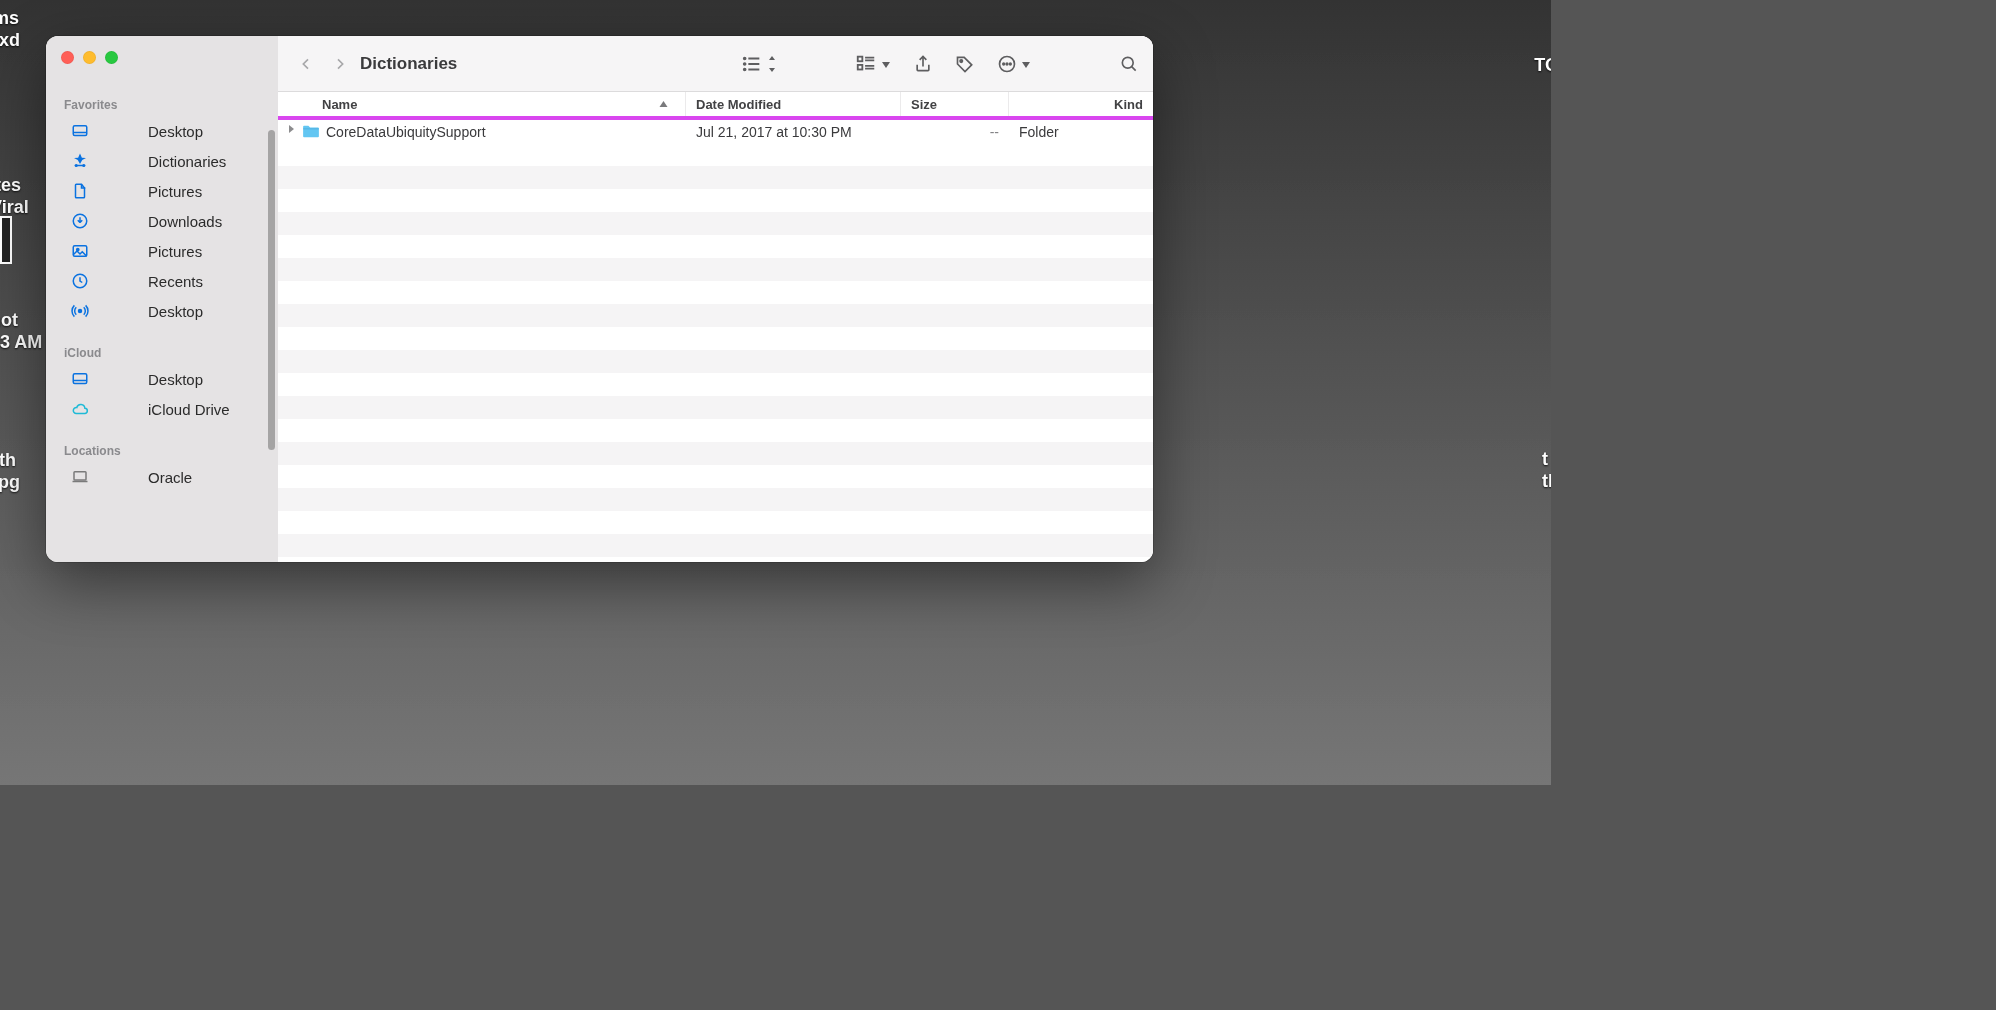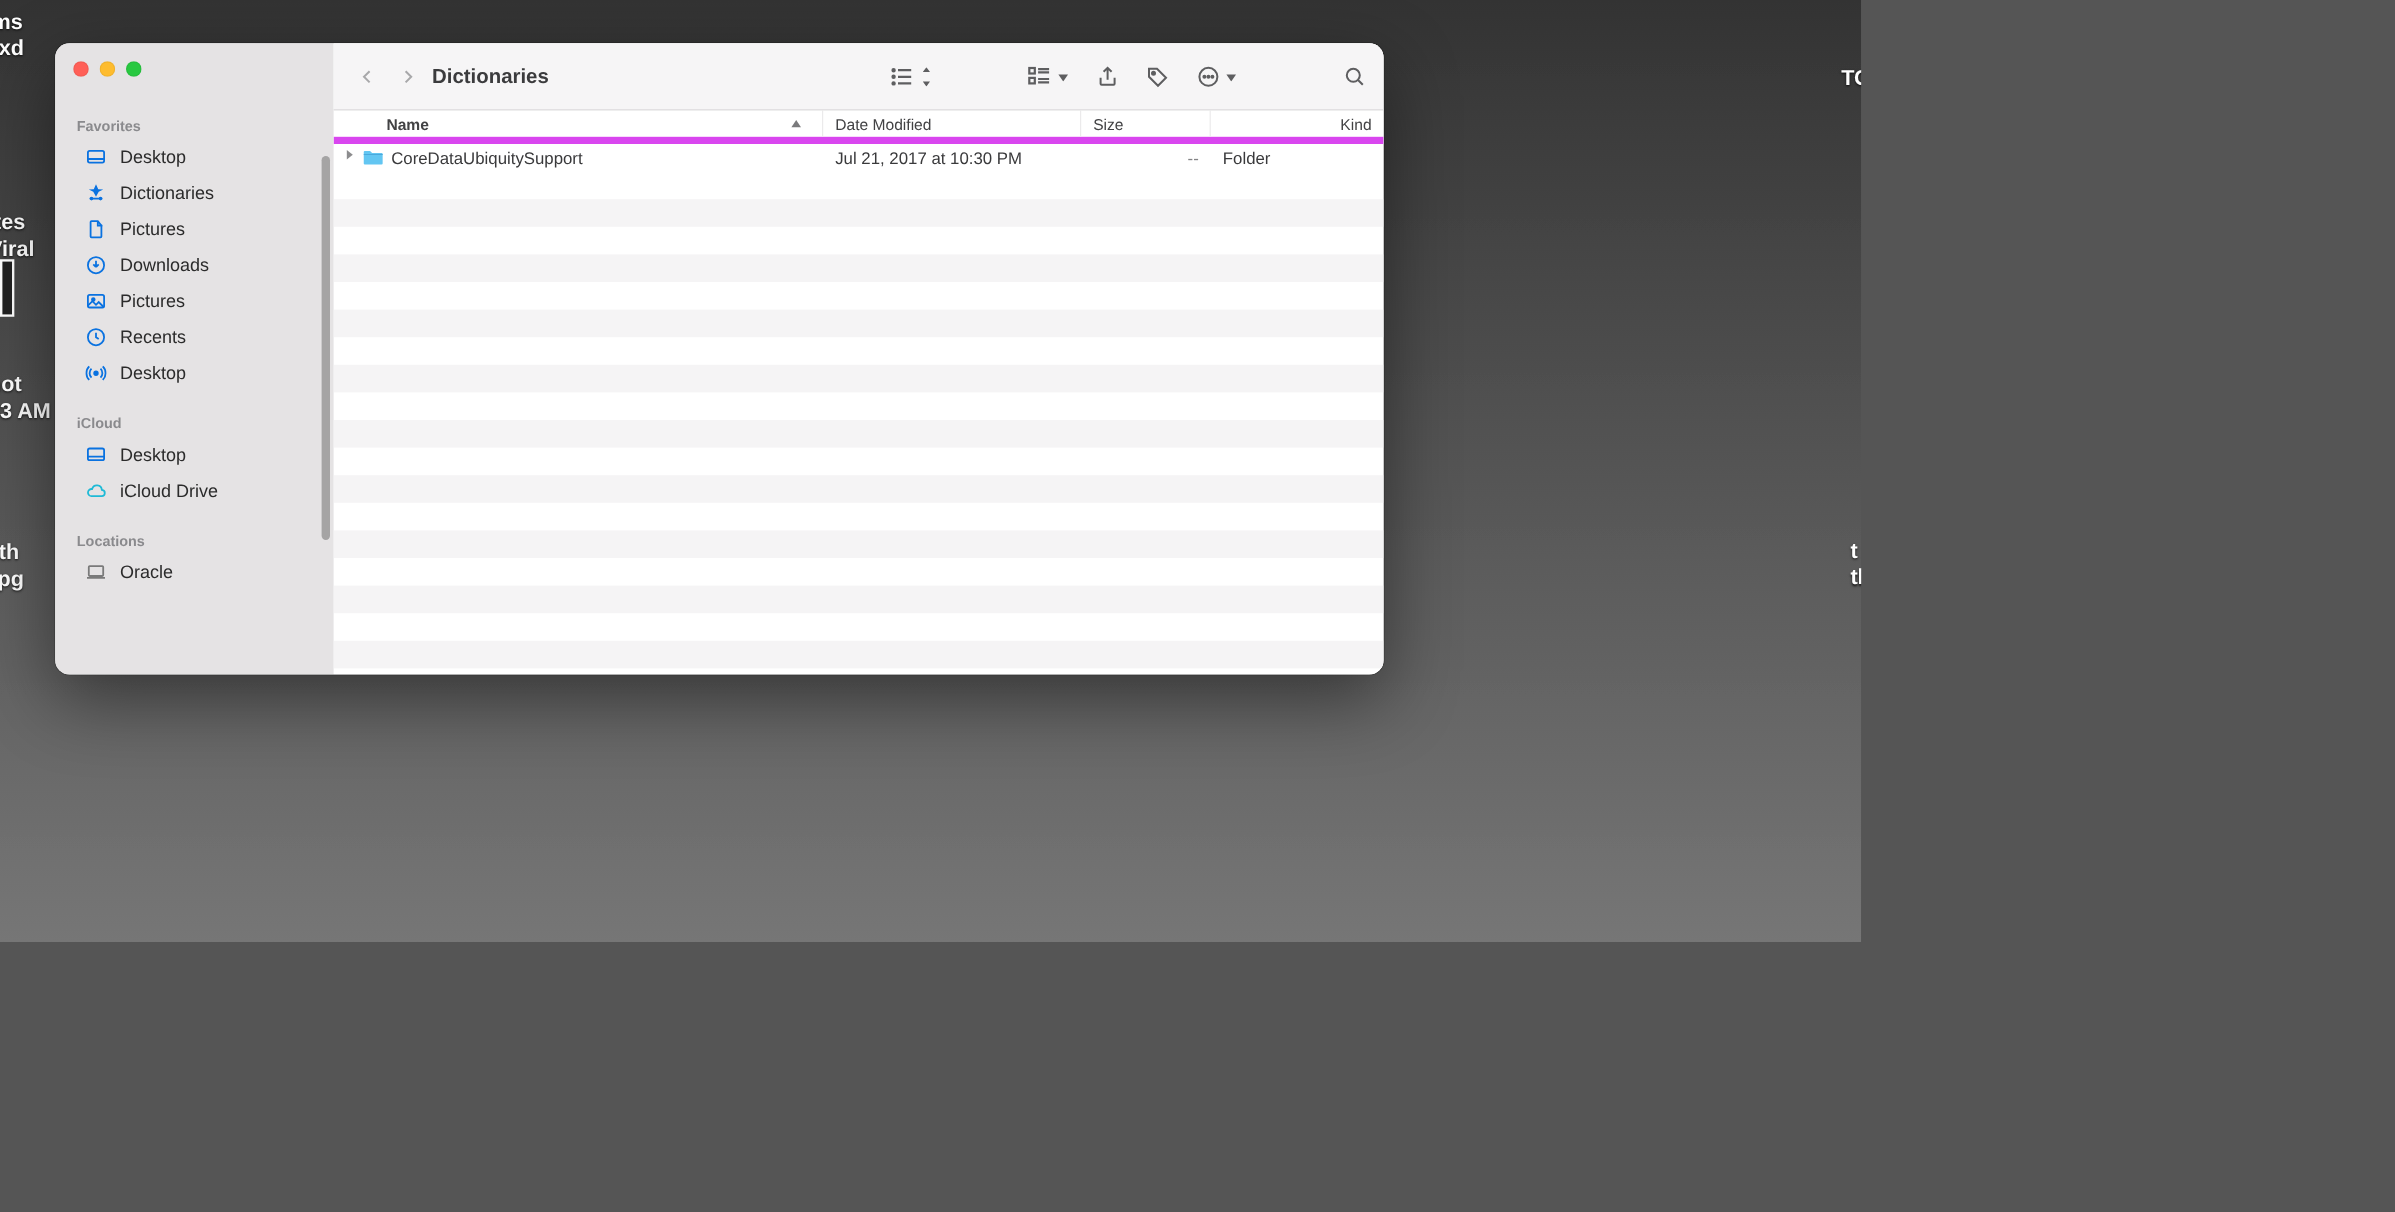--- a/index.html
+++ b/index.html
@@ -37,40 +37,40 @@
 .traffic{display:flex;gap:9px;padding:15px 0 0 15px;height:56px;align-items:flex-start;}
 .dot{width:13px;height:13px;border-radius:50%;}
 .dot.red{background:#ff5f57;border:1px solid rgba(0,0,0,.05);}
 .dot.yellow{background:#febc2e;border:1px solid rgba(0,0,0,.05);}
 .dot.green{background:#28c840;border:1px solid rgba(0,0,0,.05);}
 .section-label{font-size:12px;font-weight:600;color:#8a8a8d;padding:6px 0 4px 18px;}
 .side-items{display:flex;flex-direction:column;}
 .side-item{display:flex;align-items:center;gap:10px;padding:5px 0 5px 18px;font-size:15px;color:#333;cursor:default;border-radius:6px;margin:0 6px;}
 .side-icon{width:20px;height:20px;display:flex;align-items:center;justify-content:center;color:#0a72e0;}
 .side-icon.gray{color:#7a7a7a;}
-.side-label{color:#2b2b2b;}
+.side-label{color:#2b2b2b;margin-left:48px;}
 .spacer{height:14px;}
 .sidebar-scroll{position:absolute;right:3px;top:94px;width:7px;height:320px;background:rgba(0,0,0,.28);border-radius:4px;}
 
 .main{flex:1;display:flex;flex-direction:column;background:#fff;}
 .toolbar{
   height:56px;flex:none;background:#f6f5f6;border-bottom:1px solid #dcdbdc;
   display:flex;align-items:center;padding:0 14px;gap:6px;position:relative;
 }
 .nav-btn{width:28px;height:28px;display:flex;align-items:center;justify-content:center;color:#a8a8aa;border-radius:6px;}
 .title{font-size:17px;font-weight:600;color:#3b3b3d;}
 .tool-spacer{flex:1;}
 .tool-group{display:flex;align-items:center;gap:22px;color:#5e5e60;}
 .tool-btn{display:flex;align-items:center;gap:4px;color:#5e5e60;}
 .tool-btn svg{display:block;}
 .header-row{
-  height:28px;flex:none;background:#fff;border-bottom:6px solid #d946ef;
+  height:28px;flex:none;background:#fff;border-bottom:4px solid #d946ef;
   display:flex;align-items:center;font-size:13px;color:#424244;
 }
-.col{padding:0 10px;display:flex;align-items:center;height:100%;border-right:1px solid #ebeaeb;}
+.col{padding:0 10px;display:flex;align-items:center;height:100%;border-right:1px solid #ebeaeb;font-weight:bold;}
 .col:last-child{border-right:none;justify-content:flex-end;}
 .col.name{flex:0 0 408px;padding-left:44px;font-weight:600;justify-content:space-between;}
 .col.date{flex:0 0 215px;}
 .col.size{flex:0 0 108px;}
 .col.kind{flex:1;}
 .sort-caret{color:#7a7a7c;margin-right:6px;}
 .content{flex:1;overflow:auto;}
 .row{height:23px;display:flex;align-items:center;font-size:14px;color:#3a3a3c;}
 .row:nth-child(even){background:#f5f4f5;}
 .cell{padding:0 10px;}

